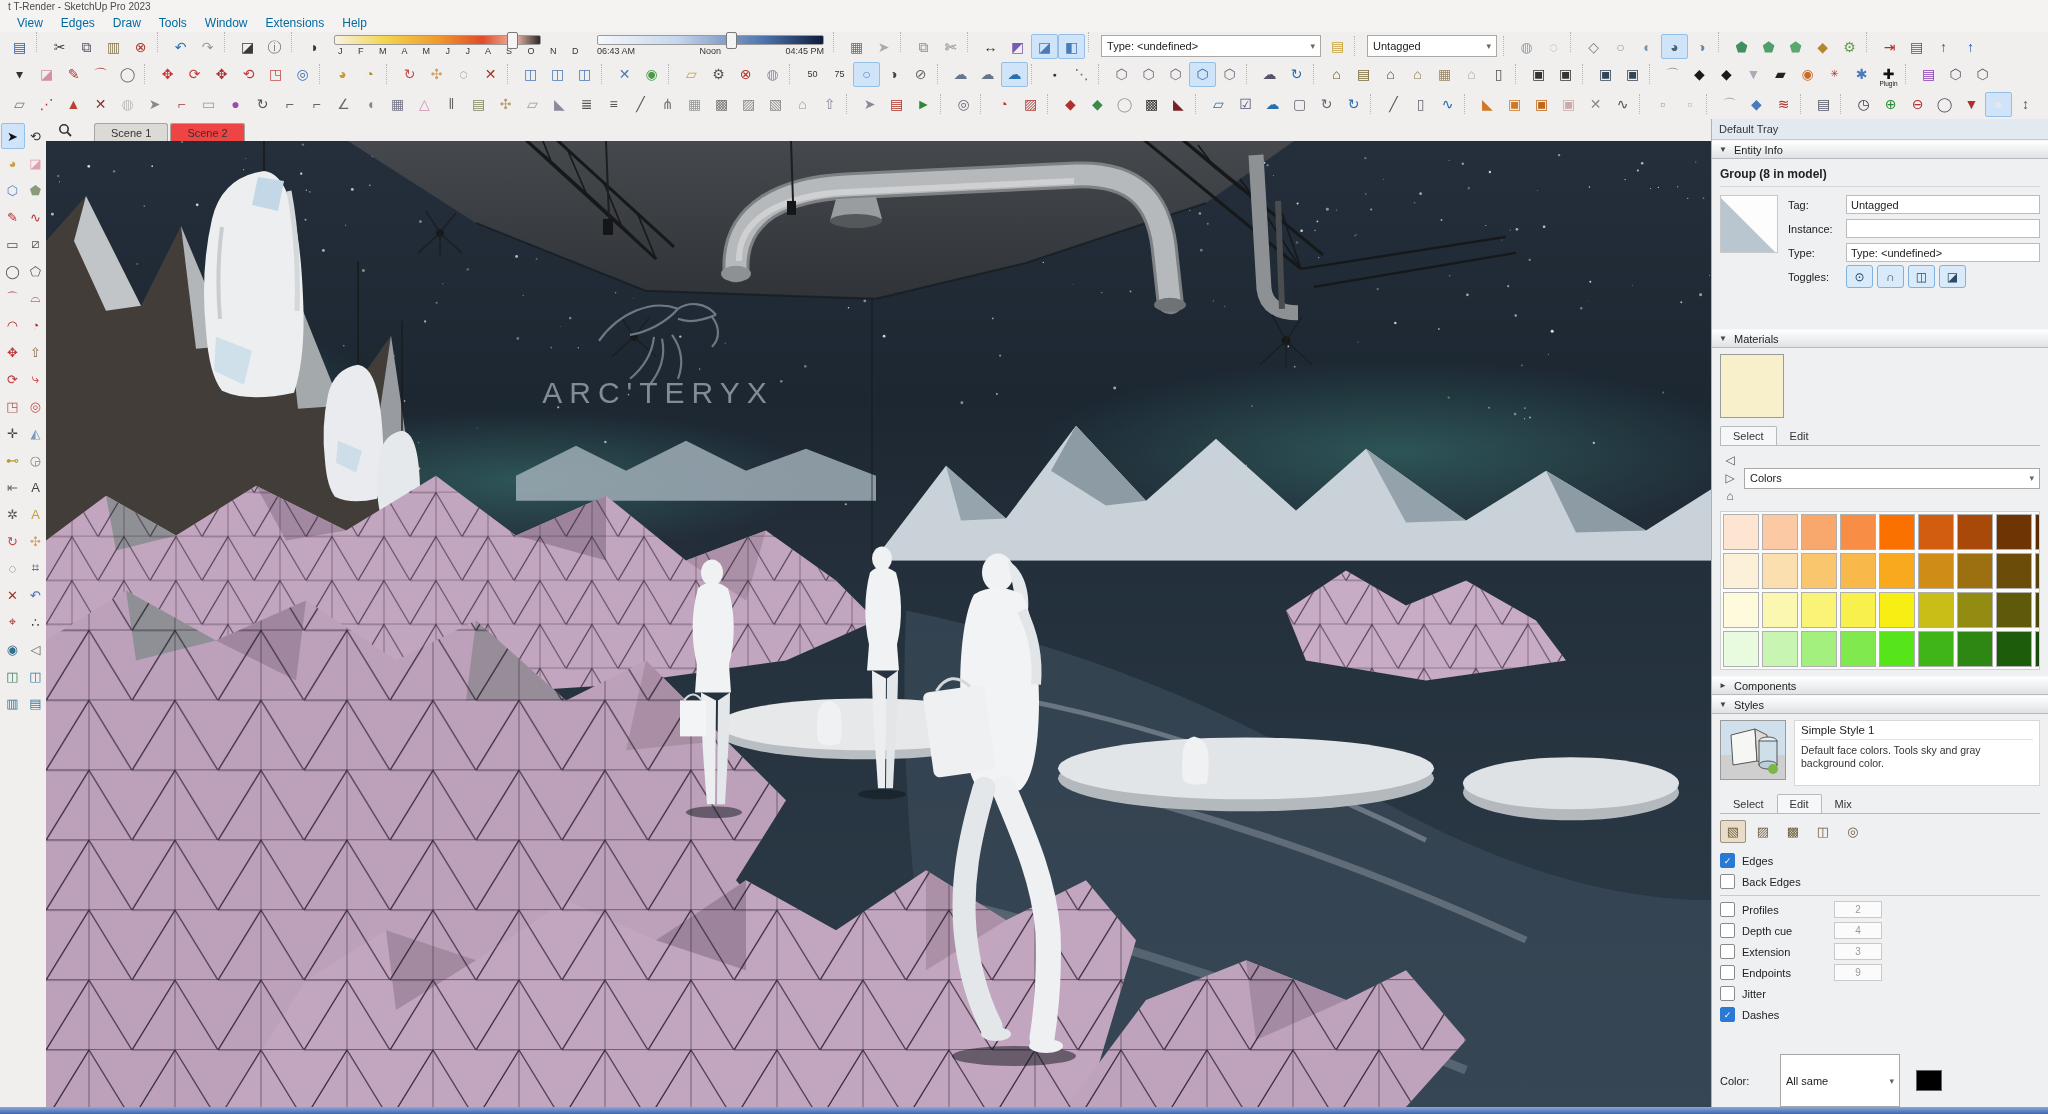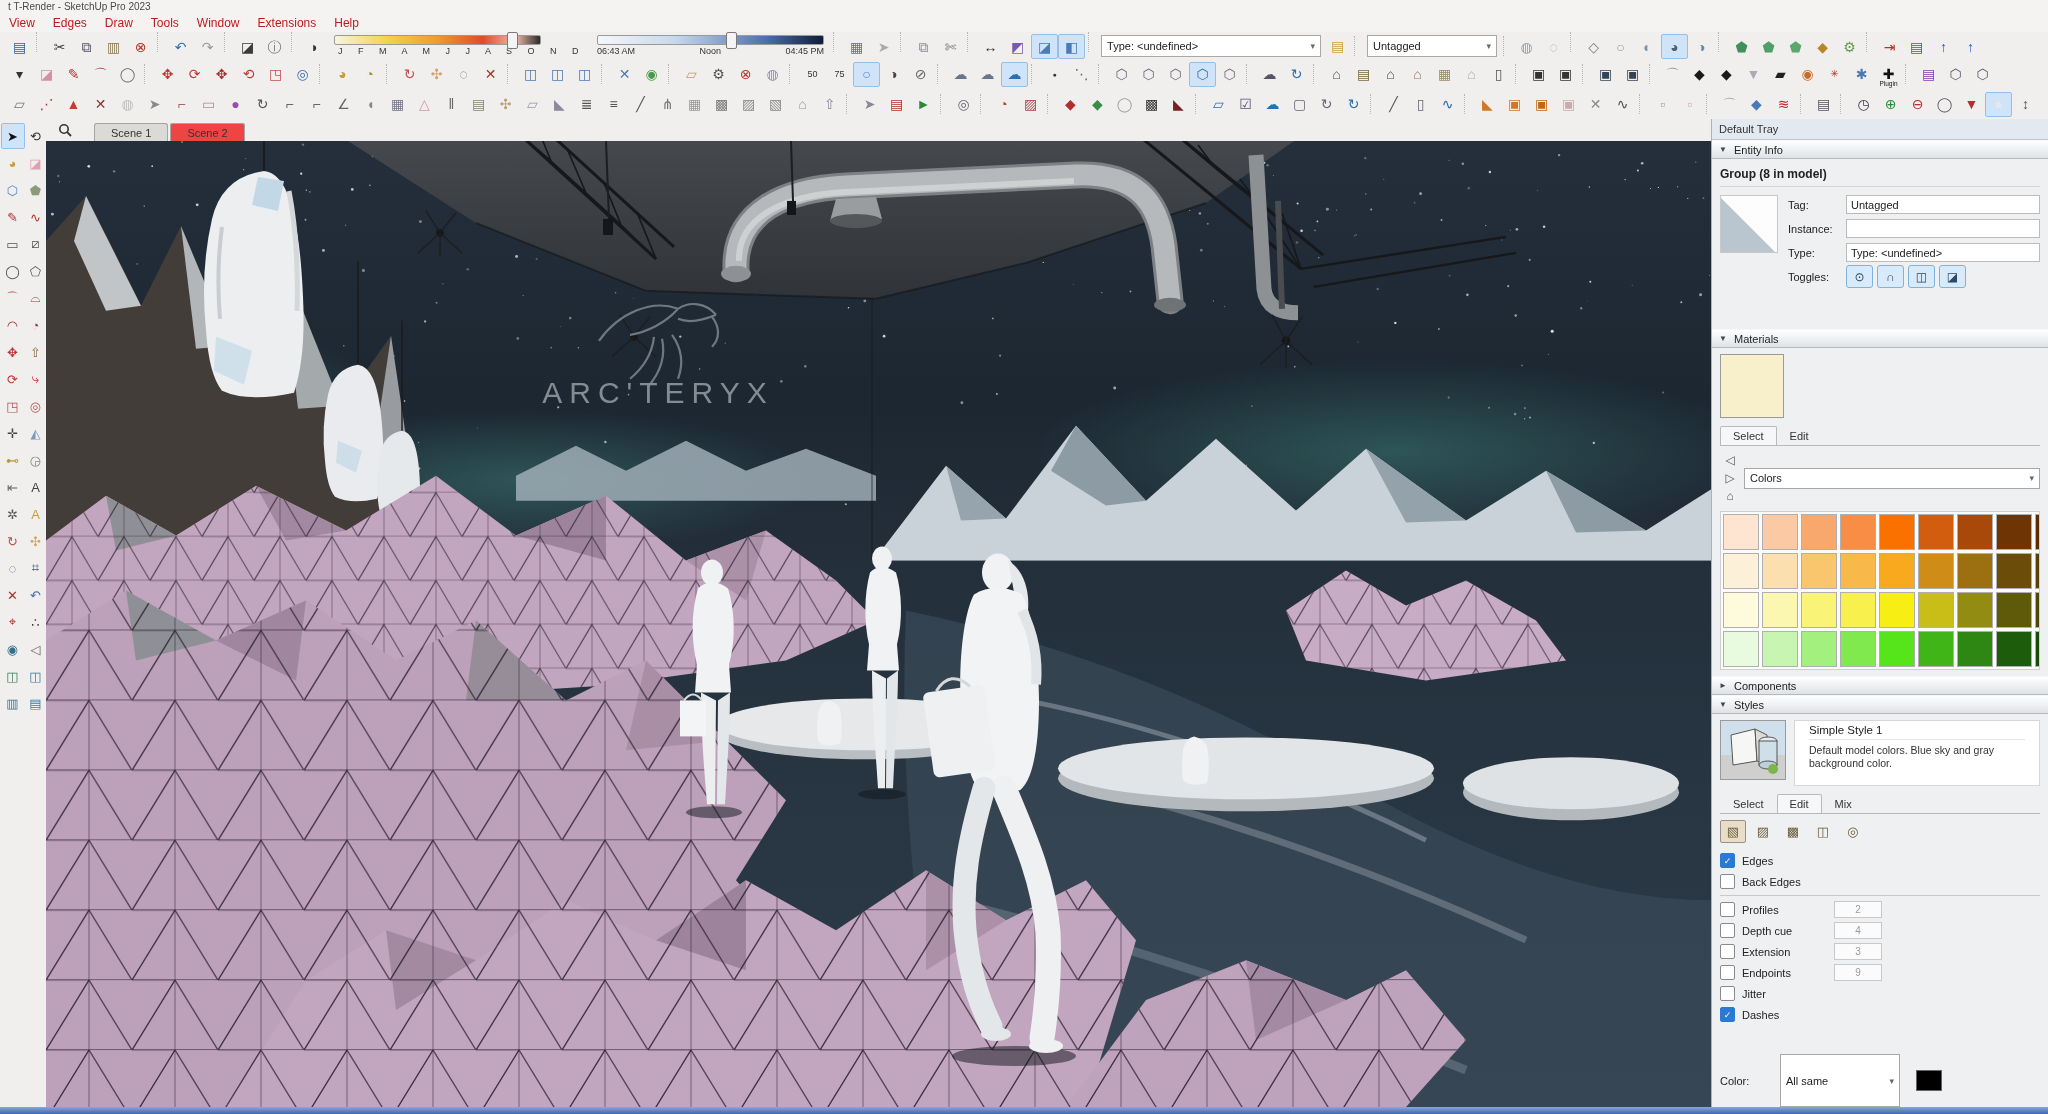--- a/index.html
+++ b/index.html
@@ -3,21 +3,21 @@
 <meta charset="utf-8">
 <style>
   html,body{margin:0;padding:0}
   body{width:2048px;height:1114px;position:relative;overflow:hidden;
        font-family:"Liberation Sans",sans-serif;background:#f0efed;color:#222;
        -webkit-font-smoothing:antialiased}
   
   .titlebar{position:absolute;top:0;left:0;right:0;height:13px;background:#f4f3f1;
             font-size:10px;color:#4a4a4a;padding-left:8px;line-height:13px;white-space:nowrap}
   .menubar{position:absolute;top:13px;left:0;right:0;height:19px;background:#f4f3f1;
-           display:flex;align-items:center;padding-left:0;font-size:12px;color:#b91c1c}
+           display:flex;align-items:center;padding-left:8px;font-size:12px;color:#0369a1}
   .menu-item{padding:1px 9px;border-radius:2px}
   .tb{position:absolute;left:0;right:0;background:#f0efed;border-bottom:1px solid #dad8d5;
       display:flex;align-items:center;padding-left:6px;overflow:hidden;white-space:nowrap}
   #tb1{top:32px;height:27px}
   #tb2{top:59px;height:30px}
   #tb3{top:89px;height:30px}
   .ticon{width:25px;height:23px;display:inline-flex;align-items:center;justify-content:center;
          border:1px solid transparent;border-radius:2px;flex:0 0 auto;position:relative}
   .ticon.active{background:#cfe4f8;border-color:#94c0e8}
   .ticon .glyph{font-size:14px;line-height:1}
@@ -84,21 +84,21 @@
   .mat-combo{flex:1;height:19px;background:#fff;border:1px solid #a9a8a6;display:flex;align-items:center;
              padding:0 5px;font-size:11px}
   .mat-combo .chev{margin-left:auto;color:#666;font-size:9px}
   #color-grid{margin-top:6px;background:#fbfbfb;border:1px solid #d0d0d0;padding:2px;
               display:grid;grid-template-columns:repeat(9,36px);grid-auto-rows:36px;gap:3px;
               height:153px;overflow:hidden}
   .cell{border:1px solid #b0b0b0}
   
   .sty-top{display:flex;gap:8px}
   .sty-thumb{width:64px;height:58px;border:1px solid #9a9a9a;background:#dfe6ea;position:relative;overflow:hidden}
-  .sty-text{flex:1;background:#fff;border:1px solid #d7d7d7;padding:3px 14px;height:58px}
+  .sty-text{flex:1;background:#fff;border:1px solid #d7d7d7;padding:3px 6px;height:58px}
   .sty-name{font-size:11.5px;border-bottom:1px solid #e2e2e2;padding-bottom:3px}
   .sty-desc{font-size:10.5px;color:#333;margin-top:4px;line-height:1.25}
   #sty-iconstrip{display:flex;gap:4px;margin-top:6px}
   .sicon{width:24px;height:21px;display:flex;align-items:center;justify-content:center;font-size:13px;color:#6a5a3a;
          border:1px solid transparent;border-radius:2px}
   .sicon.active{border-color:#9a9084;background:#e8ddc8}
   #checks{margin-top:8px}
   .chk-row{display:flex;align-items:center;height:19px;margin:2px 0}
   .chk-box{width:13px;height:13px;border:1px solid #8a8a8a;background:#fff;border-radius:2px;
            display:flex;align-items:center;justify-content:center;font-size:9px;color:#fff}
@@ -1423,21 +1423,21 @@
           <polygon points="10,14 34,8 36,40 12,44" fill="#f6f6f4" stroke="#555" stroke-width="1"></polygon>
           <polygon points="34,8 46,14 48,44 36,40" fill="#dddcd8" stroke="#555" stroke-width="1"></polygon>
           <ellipse cx="47" cy="20" rx="9" ry="4" fill="#e8eef2" stroke="#555" stroke-width="1"></ellipse>
           <rect x="38" y="20" width="18" height="24" fill="#cfdfea" stroke="#555" stroke-width="1"></rect>
           <ellipse cx="47" cy="44" rx="9" ry="4" fill="#bccfdc" stroke="#555" stroke-width="1"></ellipse>
           <circle cx="52" cy="48" r="5" fill="#7ab648"></circle>
         </svg>
       </div>
       <div class="sty-text">
         <div class="sty-name">Simple Style 1</div>
-        <div class="sty-desc">Default model colors. Blue sky and gray background color.</div>
+        <div class="sty-desc">Default face colors. Tools sky and gray background color.</div>
       </div>
     </div>
     <div class="tabs" id="sty-tabs">
         <span class="tab">Select</span>
         <span class="tab active">Edit</span>
         <span class="tab">Mix</span>
       </div>
     <div id="sty-iconstrip">
         <span class="sicon active">▧</span>
         <span class="sicon">▨</span>

